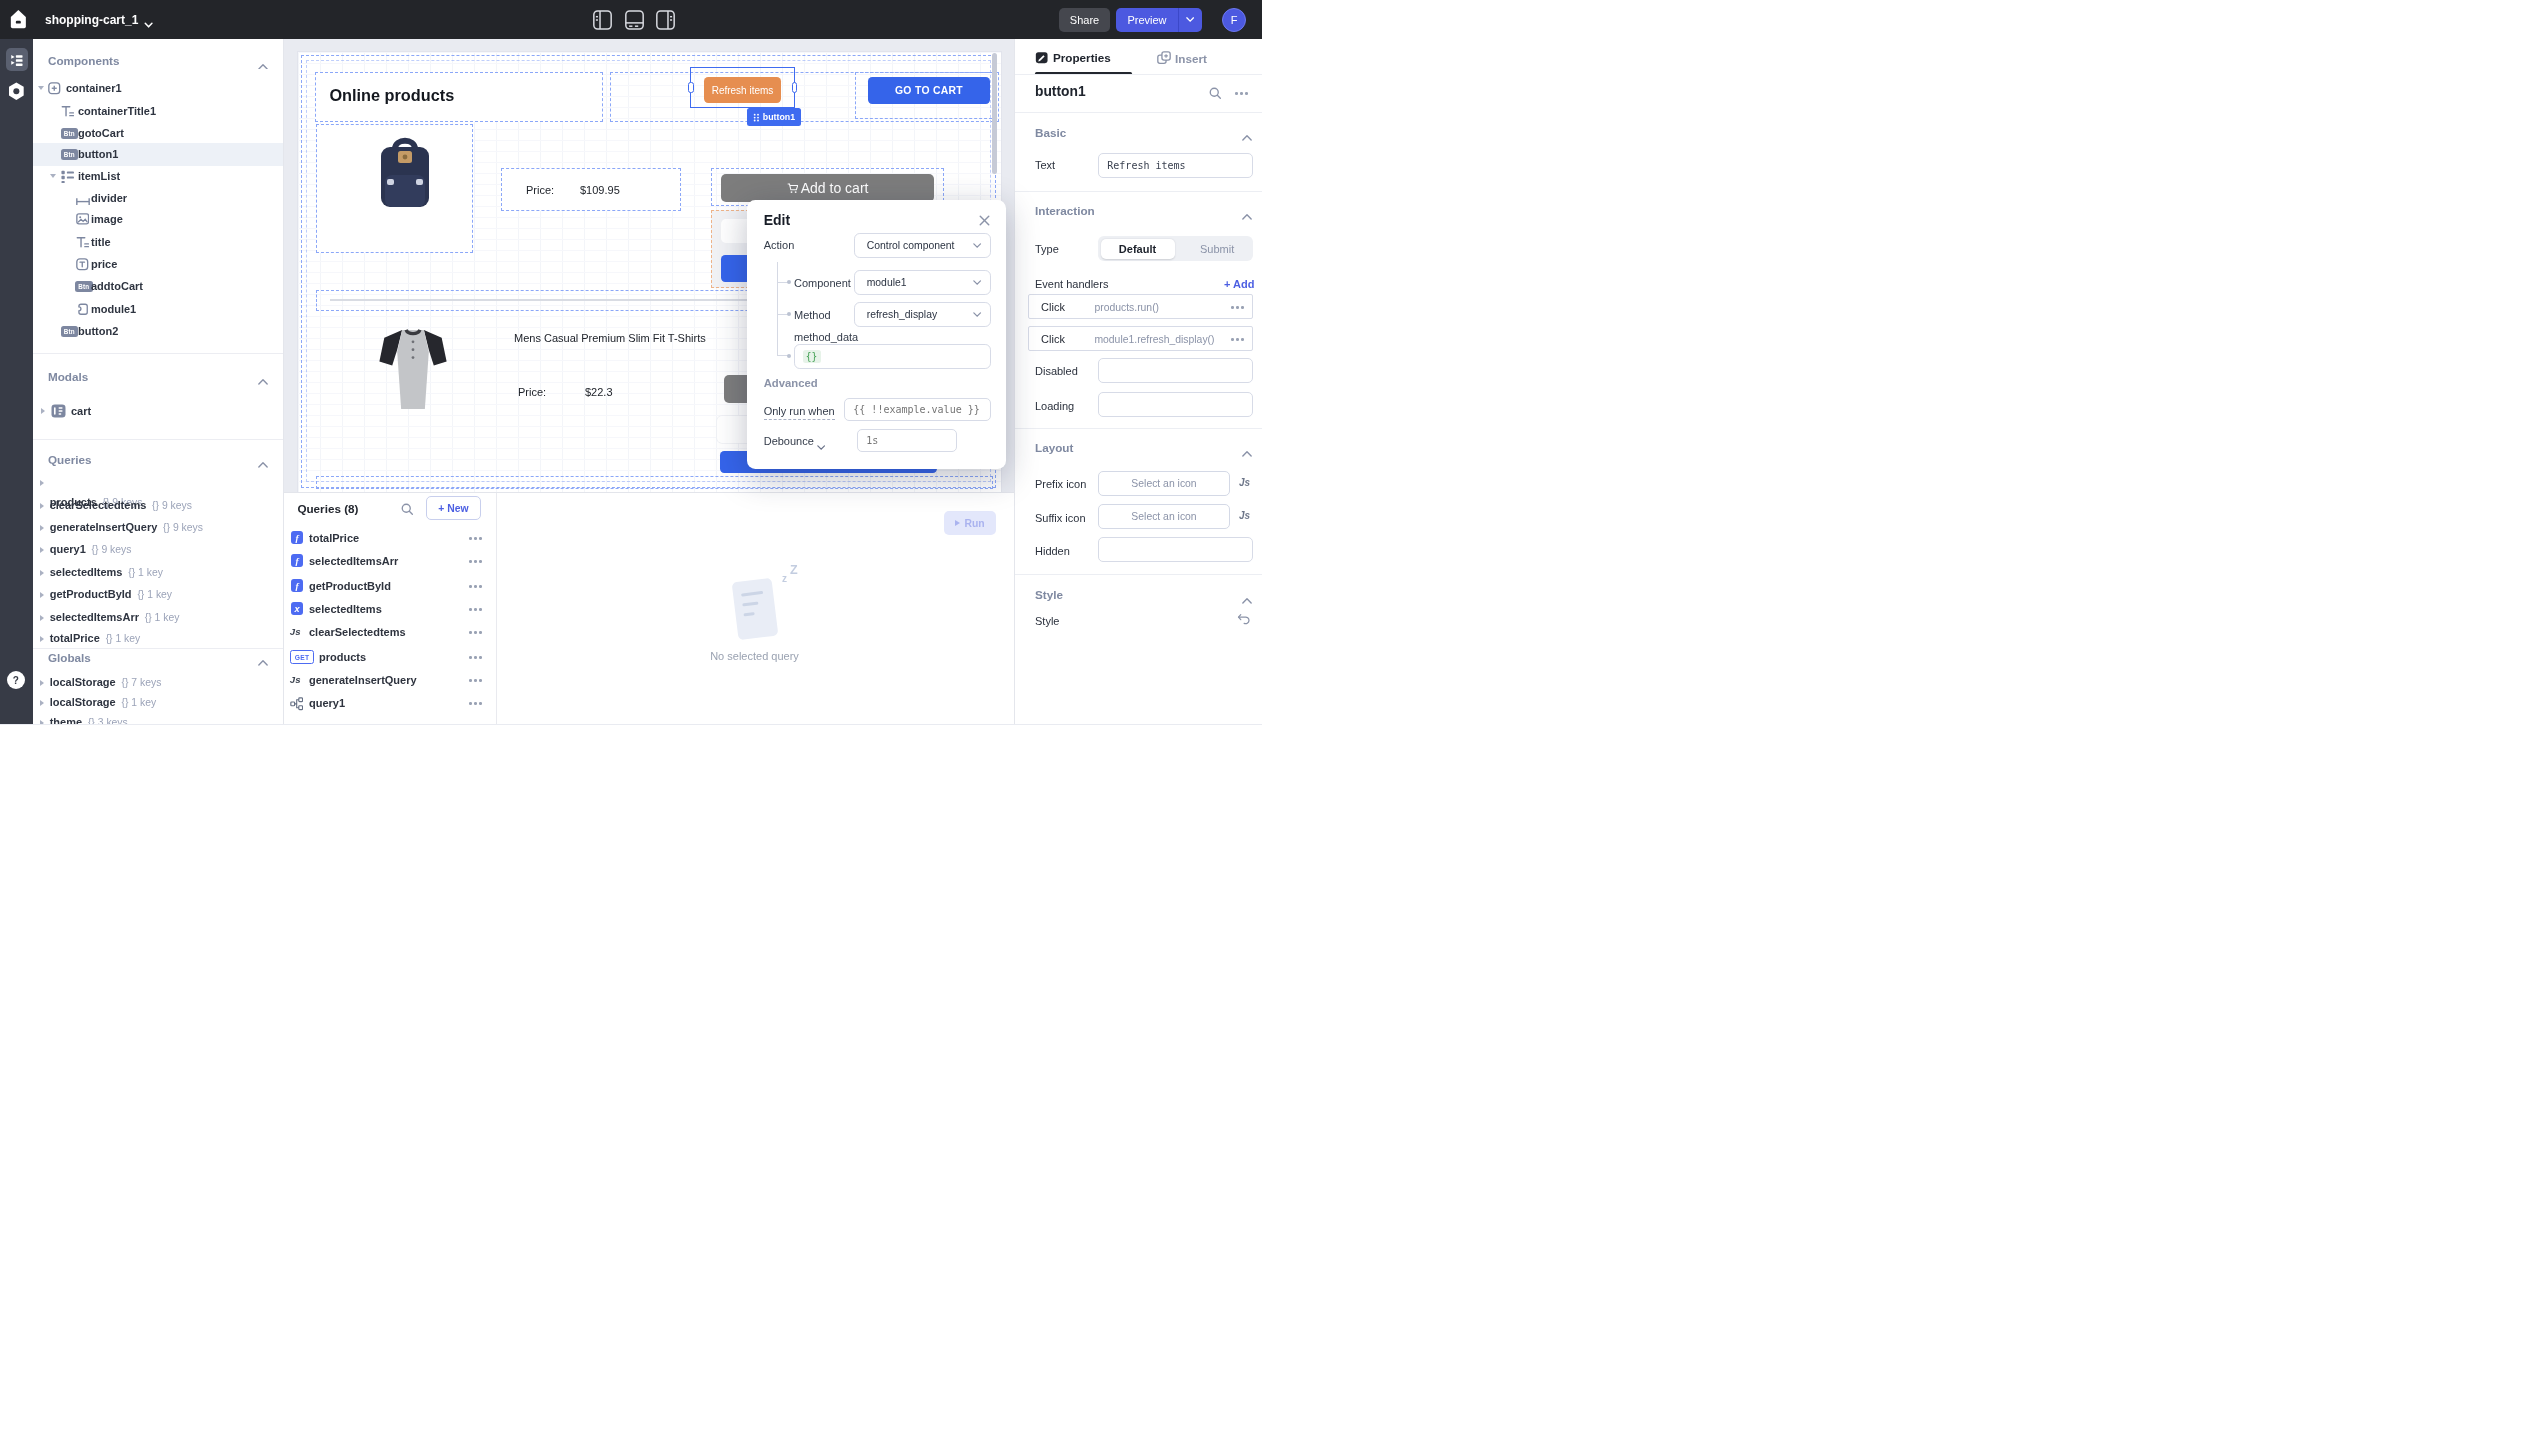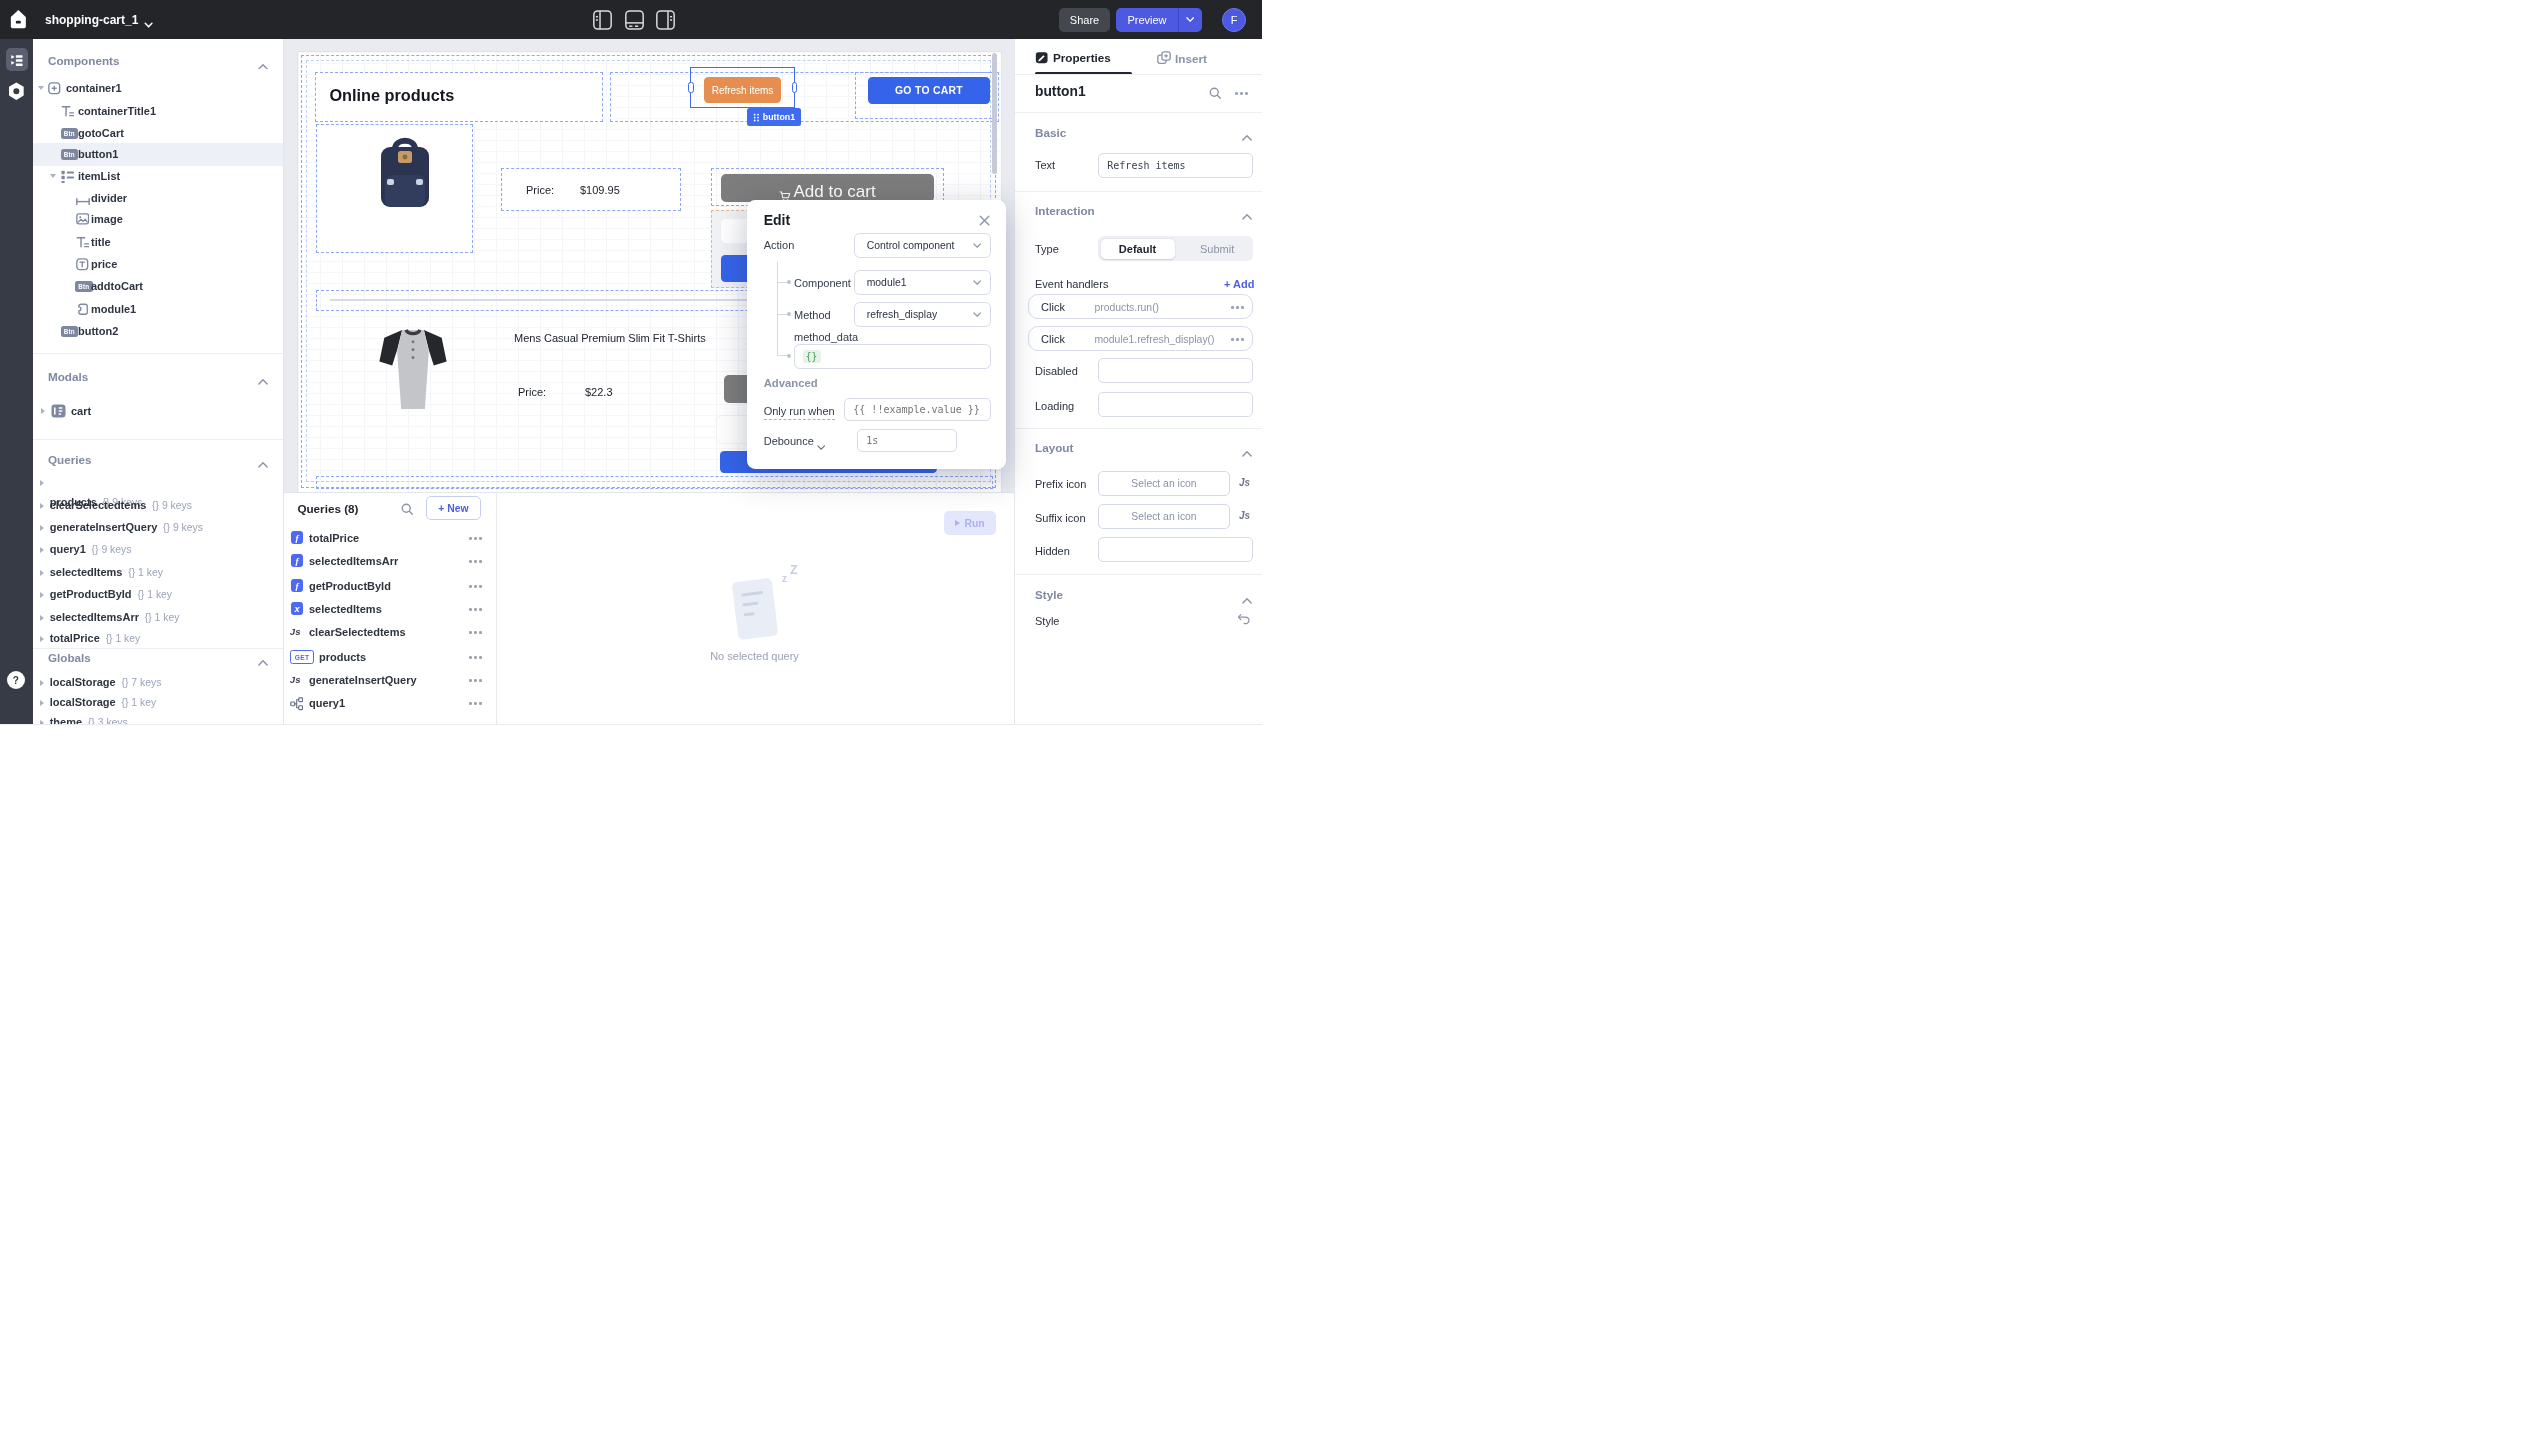--- a/index.html
+++ b/index.html
@@ -45,21 +45,21 @@
   .sheet{left:13.4px;top:11.7px;width:703px;height:442px;background:#fff;
          background-image:linear-gradient(#f6f7fb 0.8px,transparent 0.8px),linear-gradient(90deg,#f3f5f9 0.8px,transparent 0.8px);
          background-size:22px 11px;border:0.8px solid #e2e4ec;}
   .dashed{border:1.3px dashed #8ba7f8;background:transparent;box-sizing:border-box;}
   .dashedO{border:1.3px dashed #eeb389;background:#f1f2f5;box-sizing:border-box;}
   .whitebox{background:#fff;}
   .cvtitle{font-size:16.3px;font-weight:700;color:#14181f;}
   .ptitle{font-size:11px;color:#20242b;white-space:nowrap;}
   .orangebtn{background:#E68E50;border-radius:4.2px;color:#fff;font-size:10px;display:flex;align-items:center;justify-content:center;}
   .bluebtn{background:#3564ea;border-radius:4.2px;color:#fff;font-size:10.4px;font-weight:600;display:flex;align-items:center;justify-content:center;letter-spacing:0.3px;}
-  .graybtn{background:#7d7d7d;border-radius:5px;color:#fff;font-size:17px;display:flex;align-items:flex-end;justify-content:center;gap:2.5px;}
+  .graybtn{background:#7d7d7d;border-radius:5px;color:#fff;font-size:14px;display:flex;align-items:center;justify-content:center;gap:2.5px;}
   .selframe{border:1.3px solid #3e6bf0;box-sizing:border-box;}
   .handle{position:absolute;width:5.8px;height:11px;background:#fff;border:1.3px solid #3e6bf0;border-radius:2.5px;box-sizing:border-box;}
   .chip{background:#3e6bf0;border-radius:2.5px;color:#fff;font-size:8.8px;font-weight:600;display:flex;align-items:center;gap:3.3px;padding:0 5.8px;box-sizing:border-box;}
   .scrollthumb{left:708px;top:14px;width:5px;height:121px;border-radius:2.5px;background:#c6cad6;}
 
   
   .bpanel{left:0px;top:453px;width:730px;height:232px;background:#fff;border-top:0.8px solid #e3e5eb;}
   .bp-title{font-size:11.7px;font-weight:700;color:#23272f;}
   .newbtn{border:0.8px solid #c8cfed;border-radius:5px;color:#4c5fe2;font-size:10.4px;font-weight:600;
           display:flex;align-items:center;justify-content:center;background:#fff;}
@@ -89,21 +89,21 @@
   .rdiv{position:absolute;left:0;width:249px;height:0.8px;background:#eceef3;}
   .rlabel{position:absolute;font-size:11px;color:#2b313d;}
   .rinput{position:absolute;border:0.8px solid #d7dbe7;border-radius:5px;background:#fff;box-sizing:border-box;
           font-family:"DejaVu Sans Mono",monospace;font-size:10px;color:#3a4150;padding:0 8.3px;}
   .monoval{font-family:"DejaVu Sans Mono",monospace;}
   .seg{position:absolute;background:#eef0f4;border-radius:5.8px;}
   .segpill{position:absolute;background:#fff;border-radius:5px;box-shadow:0 0.8px 1.7px rgba(20,25,40,.15);
            font-size:11px;font-weight:600;color:#1c212b;display:flex;align-items:center;justify-content:center;}
   .segoff{position:absolute;font-size:11px;color:#8b93a8;}
   .addlink{position:absolute;font-size:11px;font-weight:600;color:#4c5fe2;}
-  .handler{position:absolute;border:0.8px solid #d7dbe7;border-radius:10px;box-sizing:border-box;background:#fff;}
+  .handler{position:absolute;border:0.8px solid #d7dbe7;border-radius:2px;box-sizing:border-box;background:#fff;}
   .hevent{position:absolute;left:11.7px;top:5.8px;font-size:11px;color:#262b36;}
   .hval{position:absolute;left:65px;top:6.7px;font-size:10.4px;color:#8b93a8;white-space:nowrap;}
   .selbtn{position:absolute;border:0.8px solid #d4d9e6;border-radius:5px;color:#8b93a8;font-size:10.4px;
           display:flex;align-items:center;justify-content:center;background:#fff;box-sizing:border-box;}
   .jslbl{position:absolute;font-size:10px;font-weight:700;font-style:italic;color:#6d7689;}
   .stylebox{position:absolute;border:0.8px solid #d7dbe7;border-radius:8.3px;box-sizing:border-box;background:#fff;}
   .srow{position:absolute;left:0;width:224px;height:28px;}
   .srow + .srow{border-top:0.8px solid #eceef3;}
   .slabel{position:absolute;left:11.7px;top:7.5px;font-size:11px;color:#262b36;}
   .swatch{position:absolute;left:80px;top:6.7px;width:14px;height:14px;border-radius:3.3px;background:#E68E50;box-shadow:0 0 0 0.8px rgba(0,0,0,.08);}

